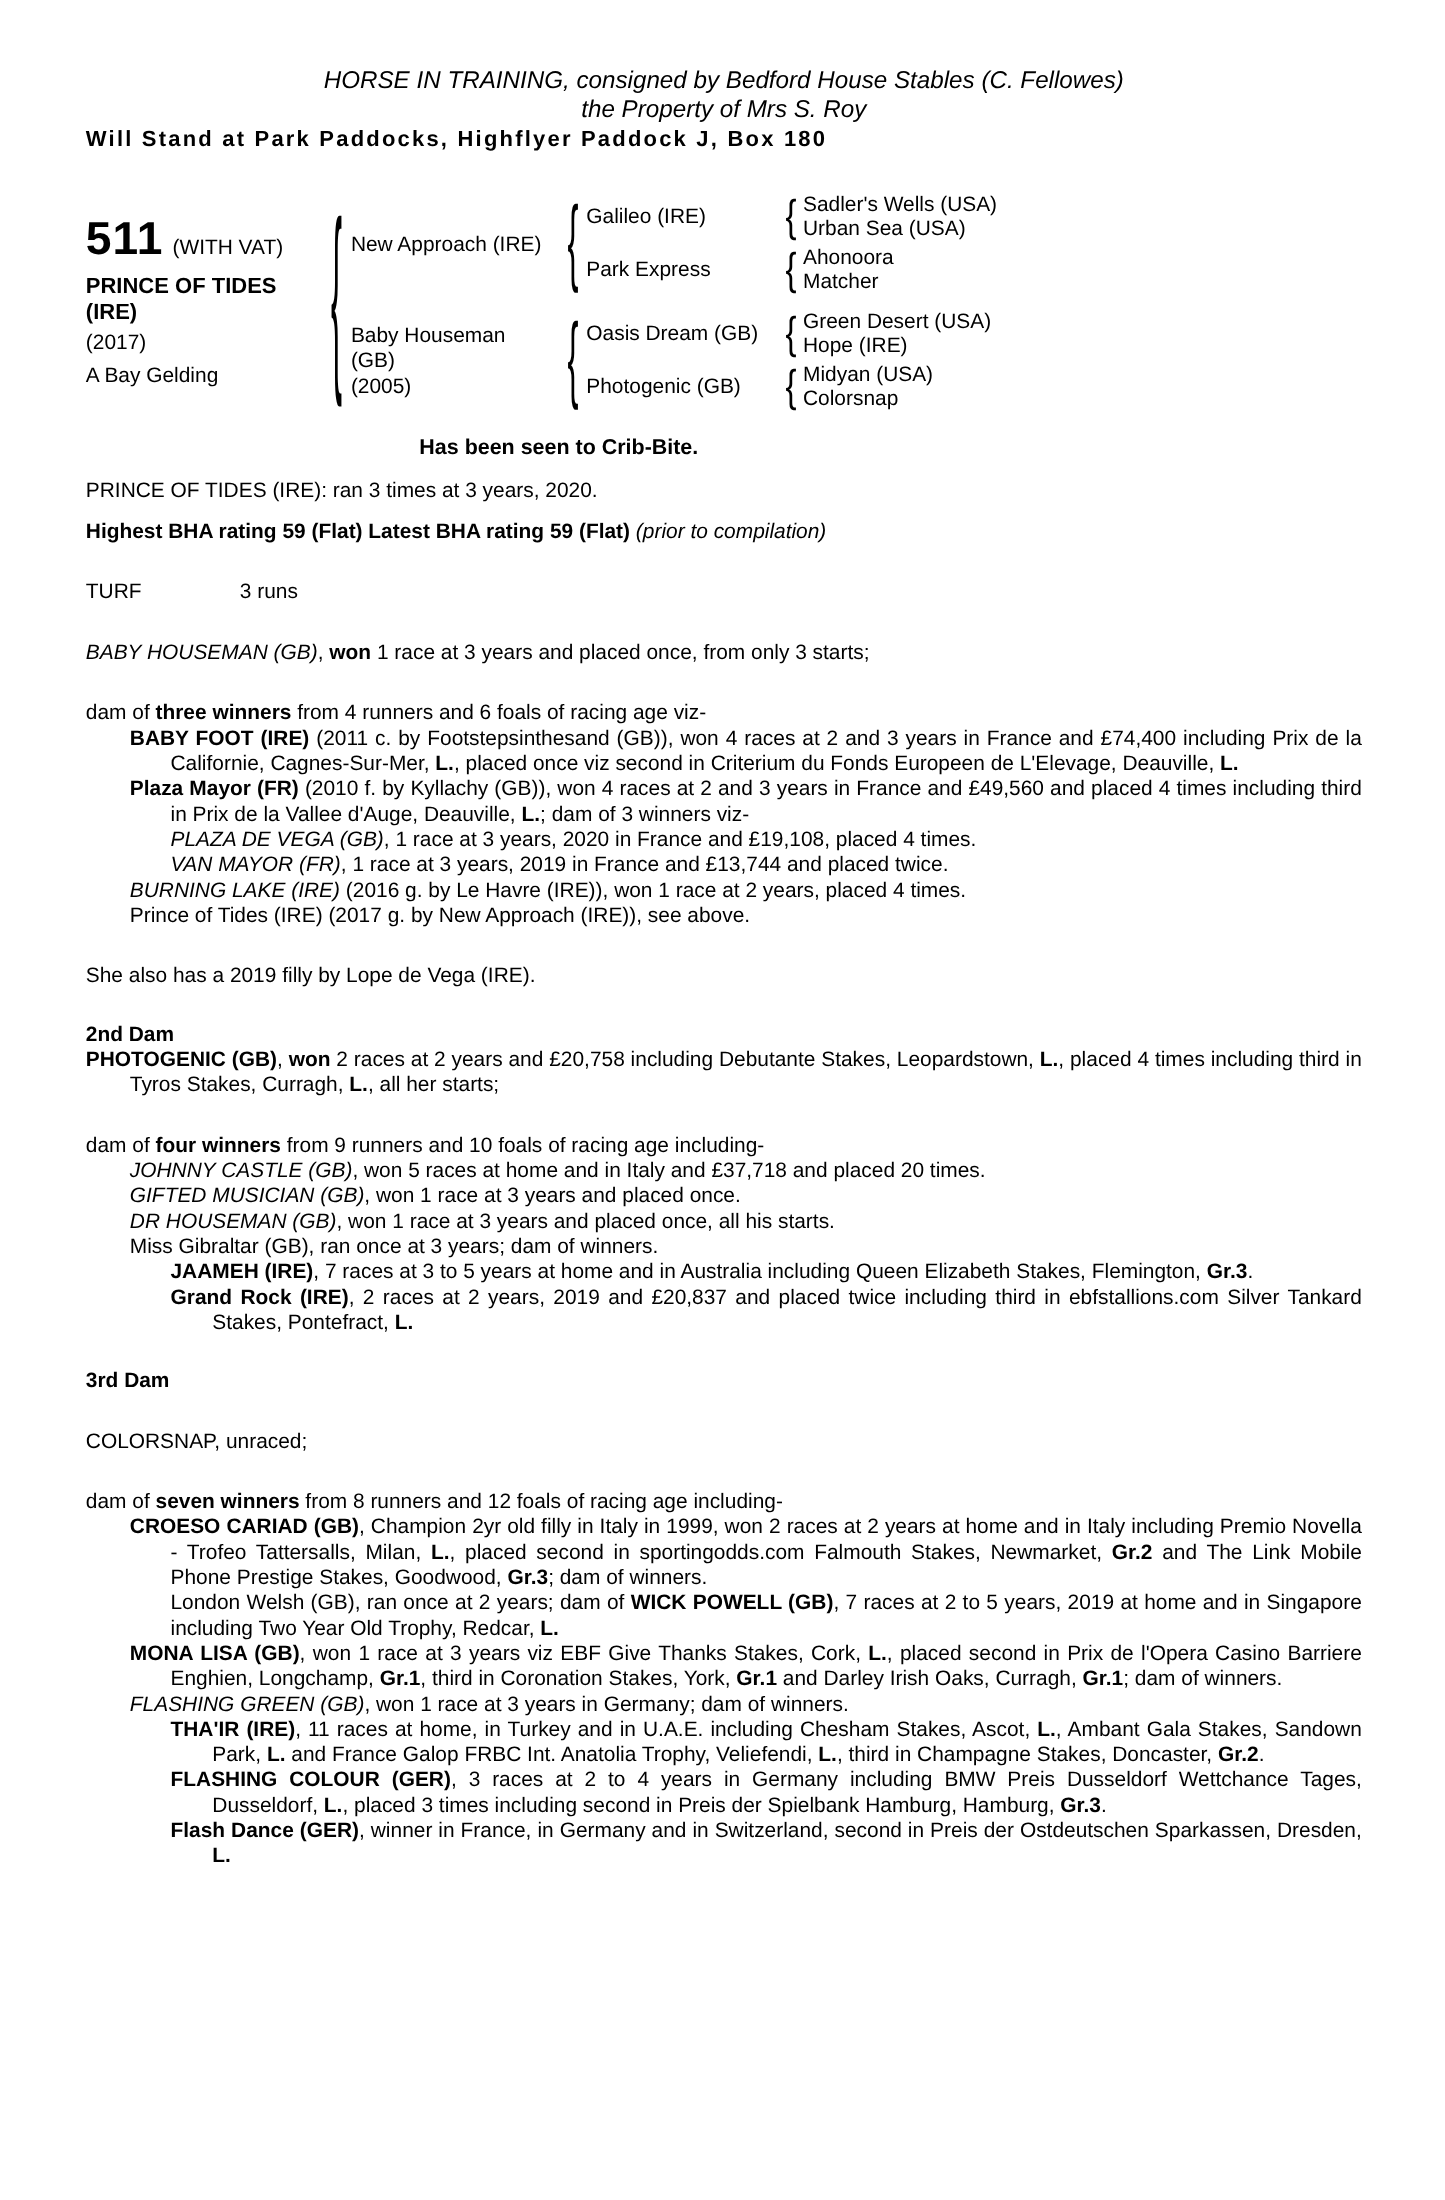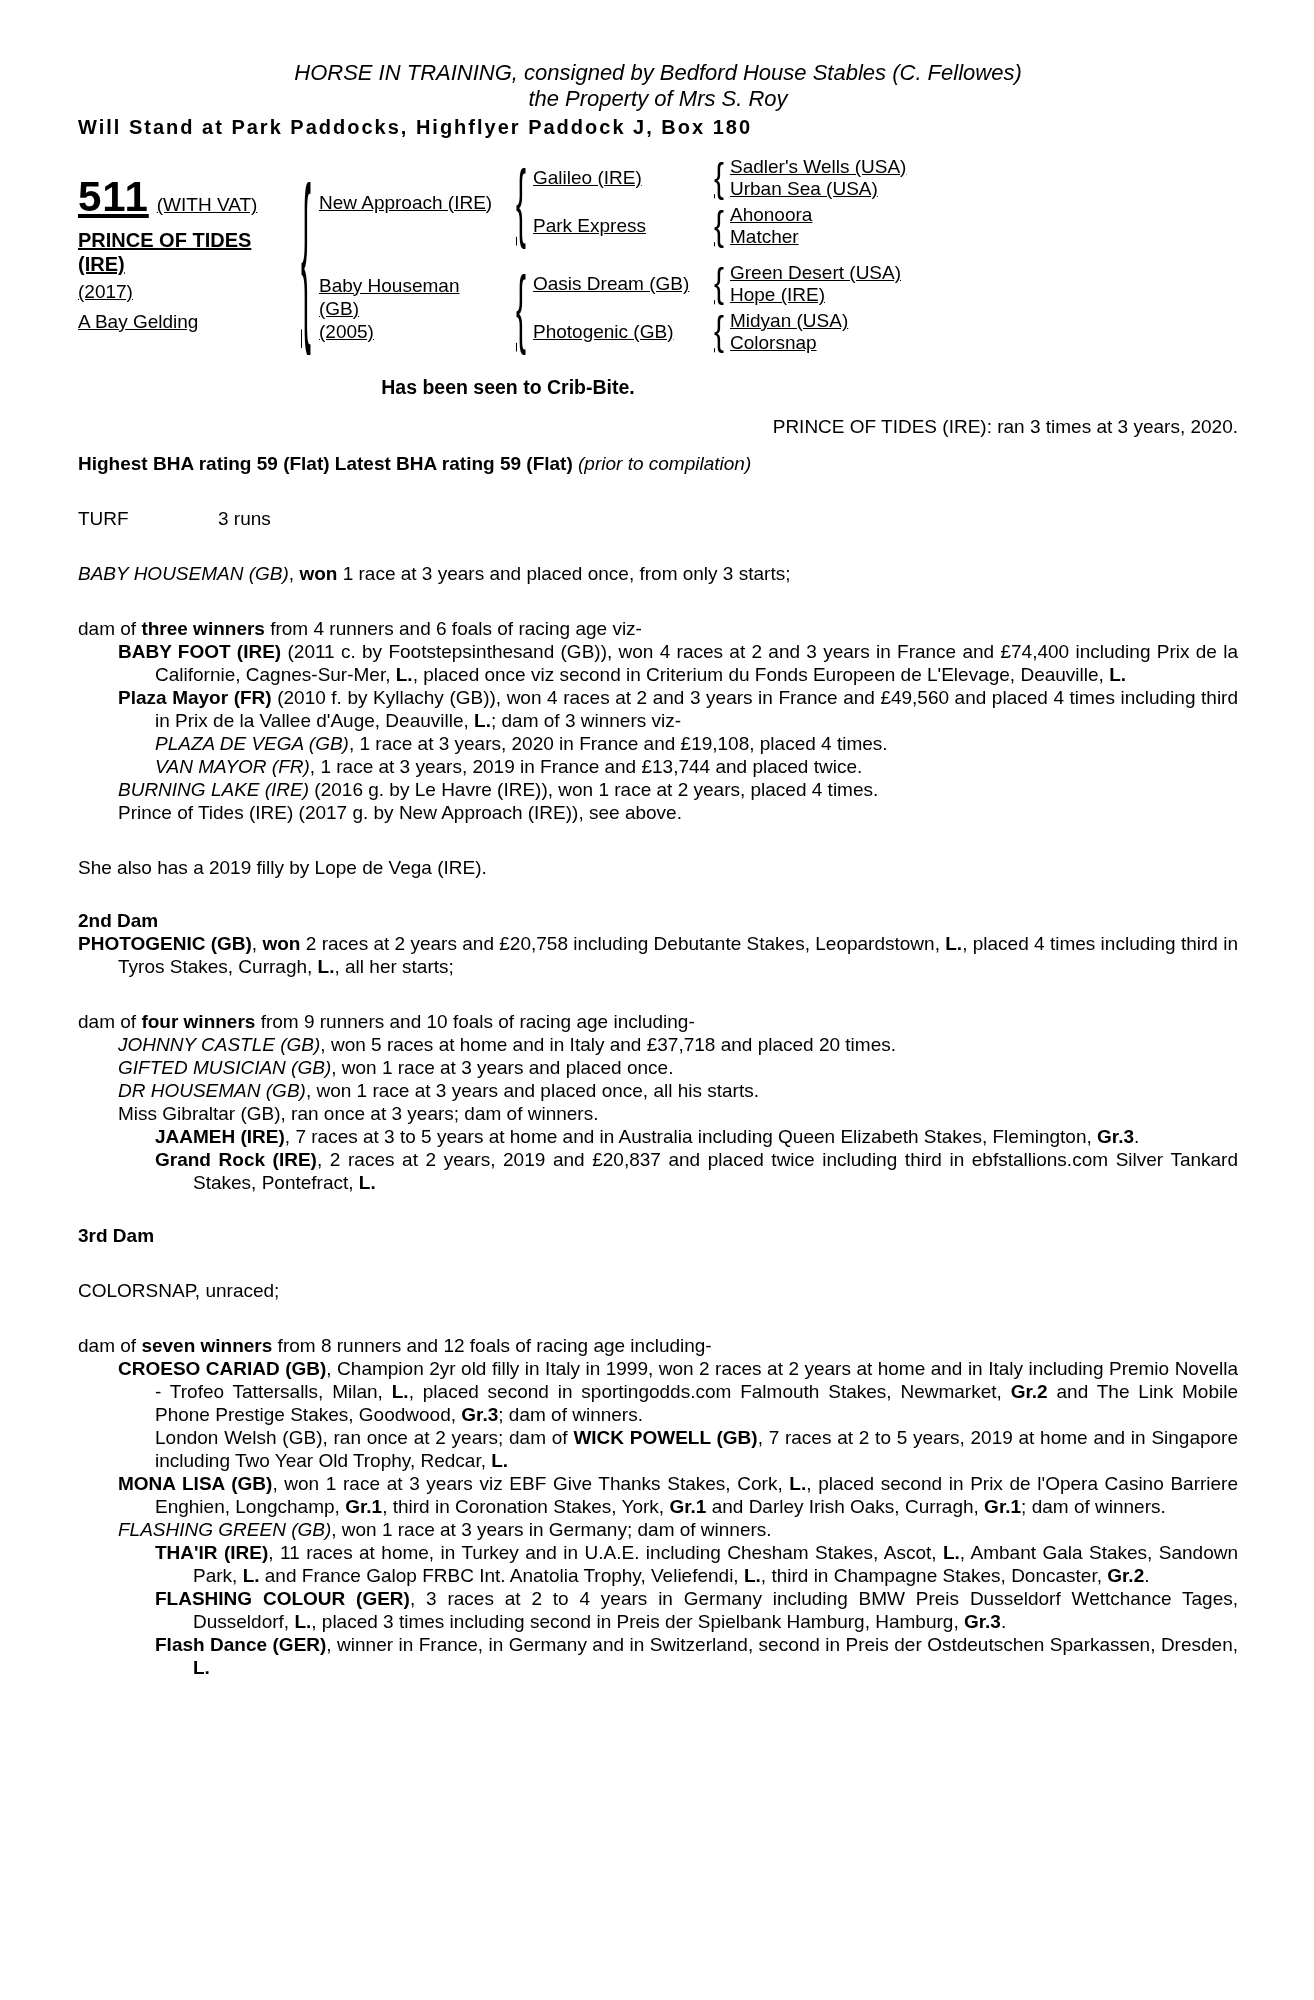--- a/index.html
+++ b/index.html
@@ -28,23 +28,22 @@
   .stand-line {
     font-weight: bold;
     font-size: 20px;
     letter-spacing: 2px;
     line-height: 26px;
     margin-top: 2px;
   }
   
   .pedigree {
     display: flex;
-    margin-top: 16px;
+    margin-top: 36px;
     align-items: center;
-    text-decoration: underline;
   }
   .lot-col { width: 215px; flex: 0 0 215px; }
   .lot-line { display: flex; align-items: baseline; }
   .lot-num { font-weight: bold; font-size: 42px; line-height: 42px; letter-spacing: 1px; }
   .lot-vat { font-size: 19px; margin-left: 8px; }
   .lot-name { font-weight: bold; font-size: 20px; line-height: 24px; margin-top: 10px; }
   .lot-year { font-size: 19px; line-height: 24px; margin-top: 4px; }
   .lot-desc { font-size: 19px; line-height: 24px; margin-top: 6px; }
   .ped-tree { flex: 1; display: flex; align-items: stretch; font-size: 19px; }
   .brace {
@@ -180,21 +179,21 @@
             </div>
           </div>
         </div>
       </div>
     </div>
   </div>
 
   <div class="crib-note">Has been seen to Crib-Bite.</div>
 
   <div class="body-host" id="body-host">
-      <p class="para lvl0" style="margin-top: 16px; text-align: right;"><span>PRINCE OF TIDES (IRE): ran 3 times at 3 years, 2020.</span></p>
+      <p class="para lvl0" style="margin-top: 16px;"><span>PRINCE OF TIDES (IRE): ran 3 times at 3 years, 2020.</span></p>
       <p class="para lvl0" style="margin-top: 14px;"><span class="s-b">Highest BHA rating 59 (Flat) Latest BHA rating 59 (Flat) </span><span class="s-i">(prior to compilation)</span></p>
       <p class="para lvl0"><span class="s-tab">TURF</span><span>3 runs</span></p>
       <p class="para lvl0 just"><span class="s-i">BABY HOUSEMAN (GB)</span><span>, </span><span class="s-b">won</span><span> 1 race at 3 years and placed once, from only 3 starts;</span></p>
       <p class="para lvl0 just"><span>dam of </span><span class="s-b">three winners</span><span> from 4 runners and 6 foals of racing age viz-</span></p>
       <p class="para lvl1-2 just"><span class="s-b">BABY FOOT (IRE)</span><span> (2011 c. by Footstepsinthesand (GB)), won 4 races at 2 and 3 years in France and £74,400 including Prix de la Californie, Cagnes-Sur-Mer, </span><span class="s-b">L.</span><span>, placed once viz second in Criterium du Fonds Europeen de L'Elevage, Deauville, </span><span class="s-b">L.</span></p>
       <p class="para lvl1-2 just"><span class="s-b">Plaza Mayor (FR)</span><span> (2010 f. by Kyllachy (GB)), won 4 races at 2 and 3 years in France and £49,560 and placed 4 times including third in Prix de la Vallee d'Auge, Deauville, </span><span class="s-b">L.</span><span>; dam of 3 winners viz-</span></p>
       <p class="para lvl2-3 just"><span class="s-i">PLAZA DE VEGA (GB)</span><span>, 1 race at 3 years, 2020 in France and £19,108, placed 4 times.</span></p>
       <p class="para lvl2-3 just"><span class="s-i">VAN MAYOR (FR)</span><span>, 1 race at 3 years, 2019 in France and £13,744 and placed twice.</span></p>
       <p class="para lvl1-2 just"><span class="s-i">BURNING LAKE (IRE)</span><span> (2016 g. by Le Havre (IRE)), won 1 race at 2 years, placed 4 times.</span></p>
       <p class="para lvl1-2"><span>Prince of Tides (IRE) (2017 g. by New Approach (IRE)), see above.</span></p>

